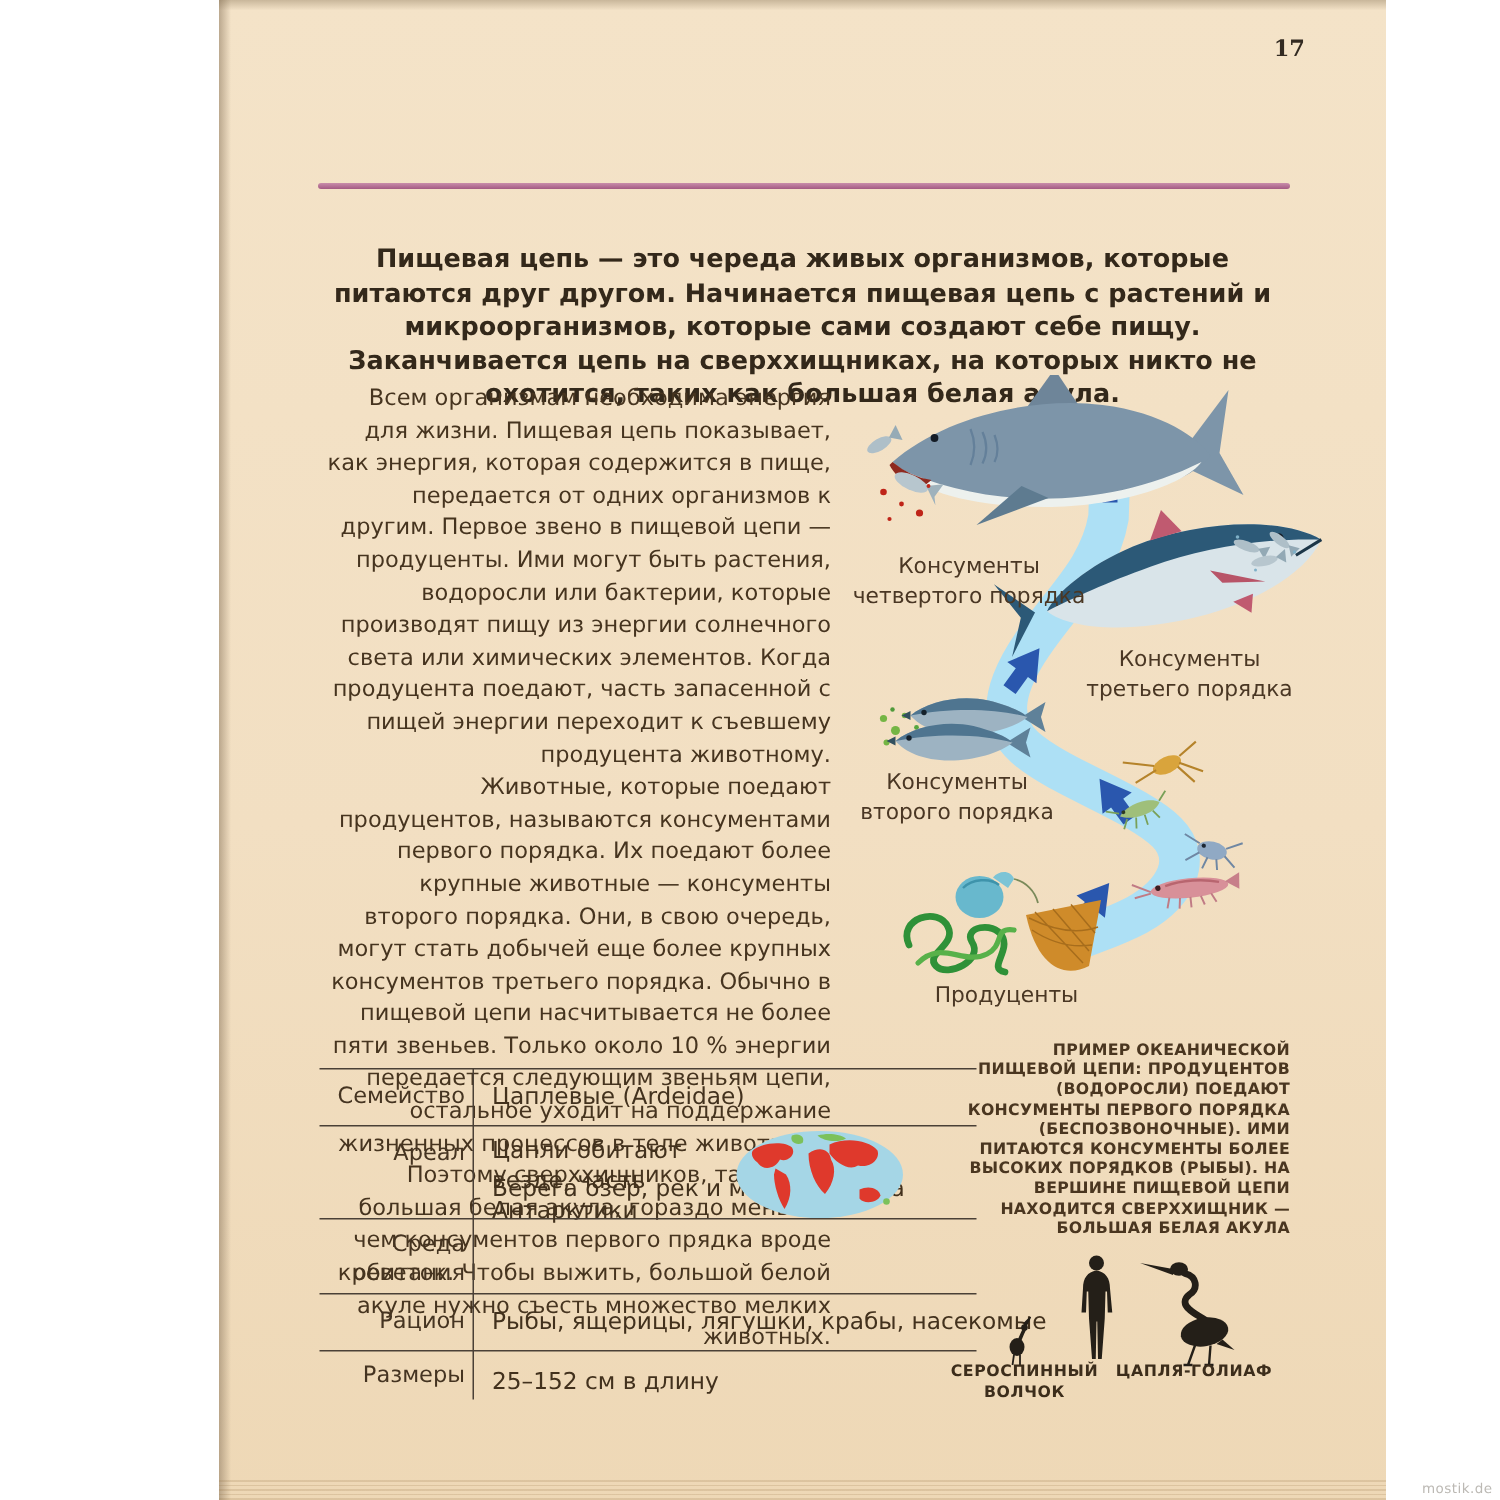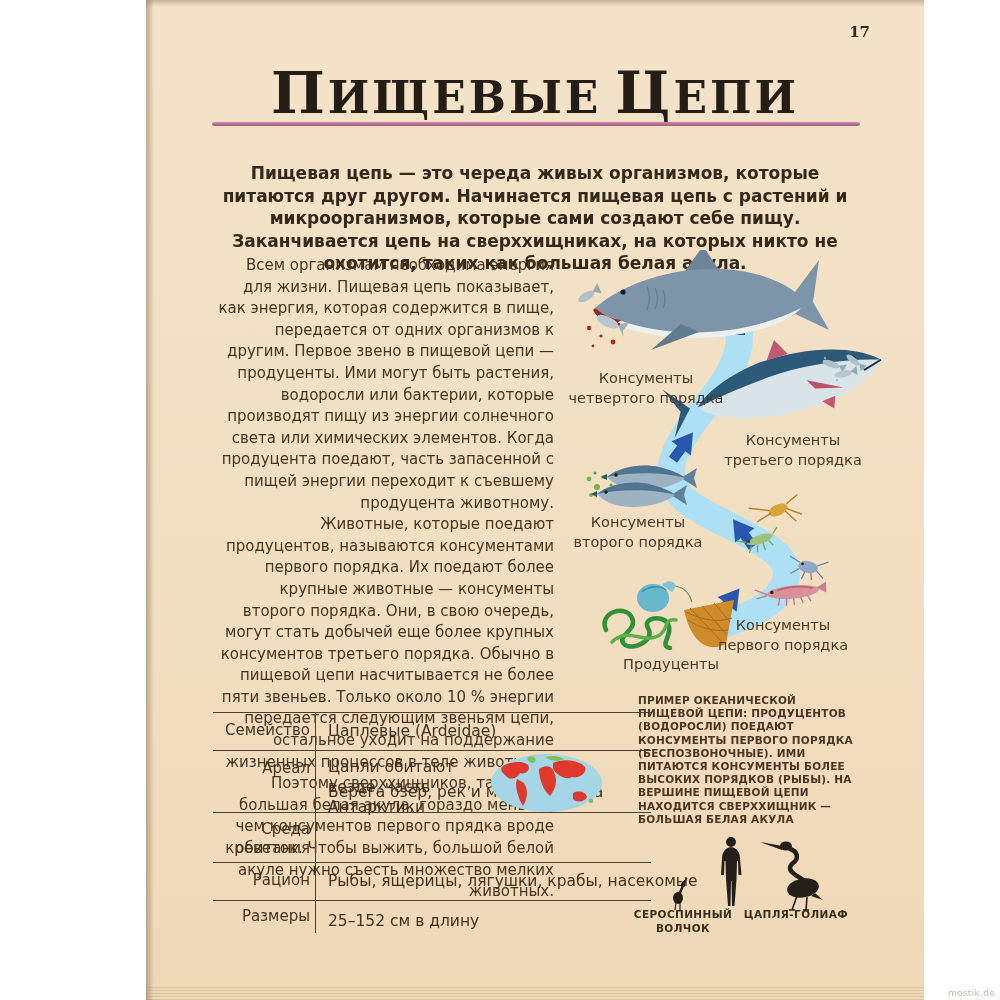--- a/index.html
+++ b/index.html
@@ -35,21 +35,21 @@
   .bodycol p{margin:0;}
   .bodycol p.p2{text-indent:15px;}
 
   .dg-label{position:absolute;text-align:center;font-size:14.5px;line-height:20px;color:#4a3724;}
   .lab4{left:414px;top:368px;width:172px;}
   .lab3{left:577px;top:430px;width:140px;}
   .lab2{left:422px;top:512px;width:140px;}
   .lab1{left:567px;top:615px;width:140px;}
   .labp{left:455px;top:654px;width:140px;}
 
-  .caption{position:absolute;left:492px;top:694px;width:222px;text-align:left;
+  .caption{position:absolute;left:492px;top:694px;width:222px;text-align:right;
         font-weight:bold;font-size:10.5px;line-height:13.2px;letter-spacing:.2px;color:#4a3620;}
 
   .t-hline{position:absolute;left:67px;width:438px;height:0;border-top:1.5px solid #4a4036;}
   .t-vline{position:absolute;left:169px;top:712px;width:0;height:221px;border-left:1.5px solid #4a4036;}
   .t-label{position:absolute;left:72px;width:92px;font-size:15px;line-height:19px;color:#453421;text-align:right;}
   .t-value{position:absolute;left:182px;font-size:15.5px;line-height:20px;color:#42311d;white-space:nowrap;}
   .t-value.wrap{white-space:normal;width:182px;}
 
   .map{position:absolute;left:344px;top:752px;}
 
@@ -66,21 +66,20 @@
 </style>
 </head>
 <body>
 
 <div class="stage">
   <div class="page">
     <div class="page-shade"></div>
 
     <div class="page-number">17</div>
 
-    <h1 class="title"><span class="t-init">П</span><span class="t-rest">ИЩЕВЫЕ</span><span class="gap"></span><span class="t-init">Ц</span><span class="t-rest">ЕПИ</span></h1>
 
     <div class="rule"></div>
 
     <p class="intro">Пищевая цепь — это череда живых организмов, которые питаются друг другом. Начинается пищевая цепь с растений и микроорганизмов, которые сами создают себе пищу. Заканчивается цепь на сверххищниках, на которых никто не охотится, таких как большая белая акула.</p>
 
     <div class="bodycol">
       <p class="p1">Всем организмам необходима энергия для жизни. Пищевая цепь показывает, как энергия, которая содержится в пище, передается от одних организмов к другим. Первое звено в пищевой цепи — продуценты. Ими могут быть растения, водоросли или бактерии, которые производят пищу из энергии солнечного света или химических элементов. Когда продуцента поедают, часть запасенной с пищей энергии переходит к съевшему продуцента животному.</p>
       <p class="p2">Животные, которые поедают продуцентов, называются консументами первого порядка. Их поедают более крупные животные — консументы второго порядка. Они, в свою очередь, могут стать добычей еще более крупных консументов третьего порядка. Обычно в пищевой цепи насчитывается не более пяти звеньев. Только около 10 % энергии передается следующим звеньям цепи, остальное уходит на поддержание жизненных процессов в теле животного. Поэтому сверххищников, таких как большая белая акула, гораздо меньше, чем консументов первого прядка вроде креветок. Чтобы выжить, большой белой акуле нужно съесть множество мелких животных.</p>
     </div>
 
@@ -215,21 +214,20 @@
         <g transform="translate(82,28)">
           <path d="M4,12 L54,2 L46,46 C30,54 12,48 4,12 Z" fill="#cf8b2a"></path>
           <path d="M10,10 L42,44 M22,8 L46,36 M34,5 L50,24 M8,22 C20,30 34,34 48,32 M6,14 C22,22 38,25 52,20" stroke="#a76d1c" stroke-width="1" fill="none"></path>
         </g>
       </g>
     </svg>
 
     <div class="dg-label lab4">Консументы четвертого порядка</div>
     <div class="dg-label lab3">Консументы третьего порядка</div>
     <div class="dg-label lab2">Консументы второго порядка</div>
-    <div class="dg-label lab1">Консументы первого порядка</div>
     <div class="dg-label labp">Продуценты</div>
 
     <div class="caption">ПРИМЕР ОКЕАНИЧЕСКОЙ ПИЩЕВОЙ ЦЕПИ: ПРОДУЦЕНТОВ (ВОДОРОСЛИ) ПОЕДАЮТ КОНСУМЕНТЫ ПЕРВОГО ПОРЯДКА (БЕСПОЗВОНОЧНЫЕ). ИМИ ПИТАЮТСЯ КОНСУМЕНТЫ БОЛЕЕ ВЫСОКИХ ПОРЯДКОВ (РЫБЫ). НА ВЕРШИНЕ ПИЩЕВОЙ ЦЕПИ НАХОДИТСЯ СВЕРХХИЩНИК — БОЛЬШАЯ БЕЛАЯ АКУЛА</div>
 
     <div class="t-hline" style="top:712px"></div>
     <div class="t-hline" style="top:750px"></div>
     <div class="t-hline" style="top:812px"></div>
     <div class="t-hline" style="top:862px"></div>
     <div class="t-hline" style="top:900px"></div>
     <div class="t-vline"></div>

